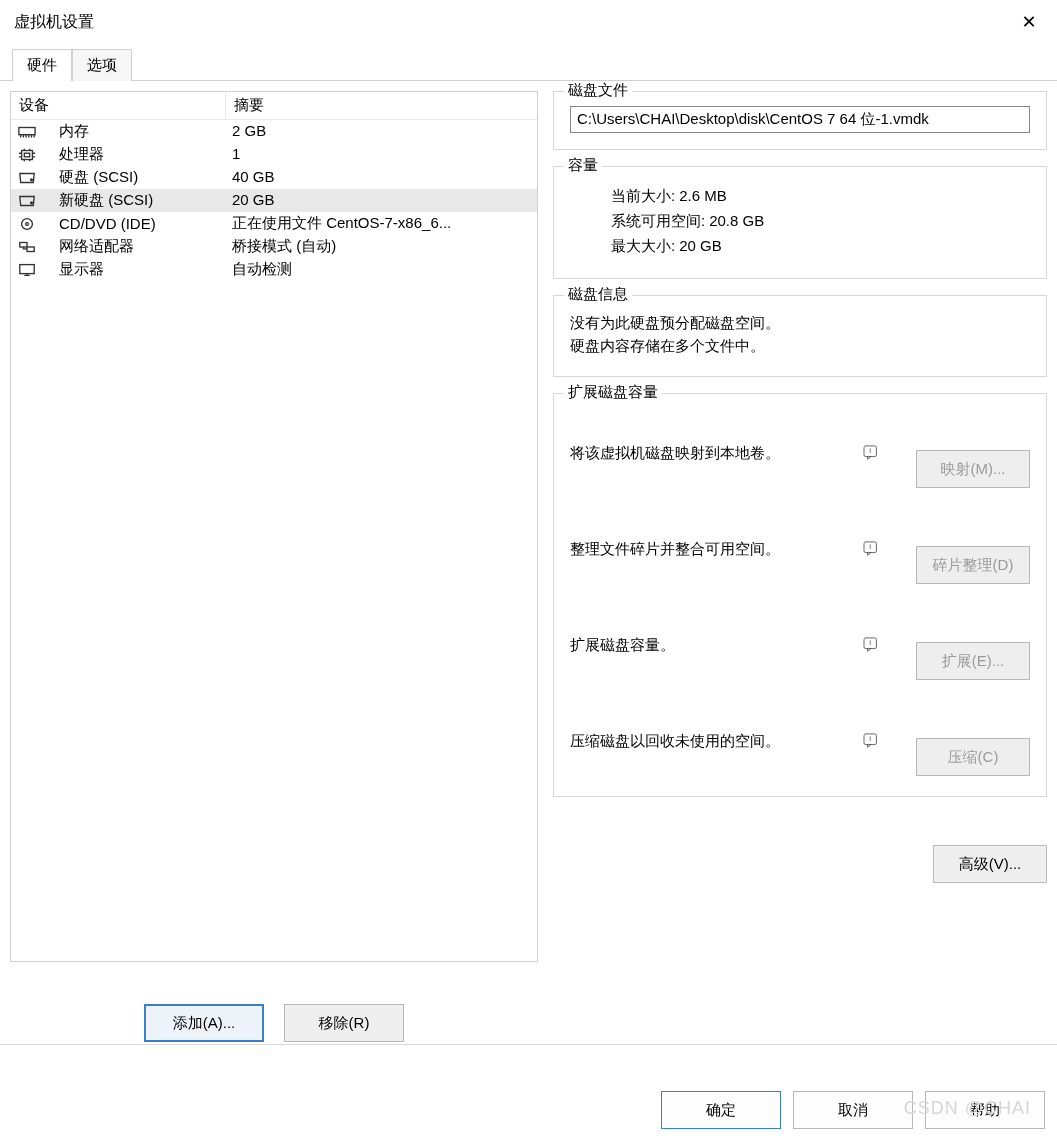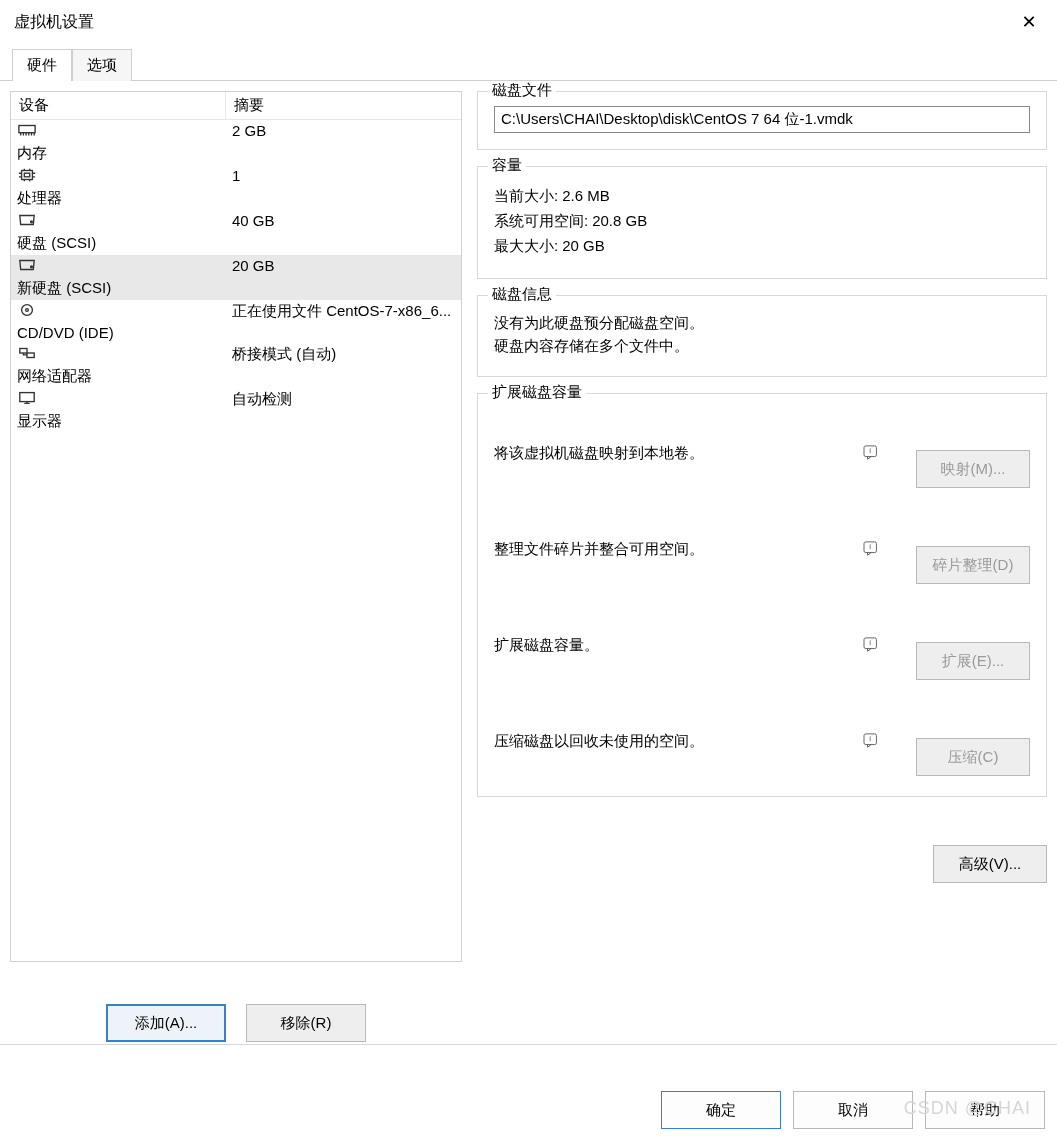--- a/index.html
+++ b/index.html
@@ -48,21 +48,21 @@
       cursor: pointer;
       font-size: 15px;
     }
     .tab.active { background: #fff; }
     .content {
       flex: 1;
       display: flex;
       padding: 10px 10px 0 10px;
       gap: 15px;
     }
-    .left-col { width: 452px; display: flex; flex-direction: column; }
+    .left-col { width: 528px; display: flex; flex-direction: column; }
     .right-col { flex: 1; display: flex; flex-direction: column; gap: 16px; }
     .device-list {
       border: 1px solid #d0d0d0;
       flex: 1;
       overflow: hidden;
     }
     .device-header {
       display: flex;
       border-bottom: 1px solid #e8e8e8;
       font-size: 15px;
@@ -72,22 +72,22 @@
     .device-row {
       display: flex;
       cursor: pointer;
       font-size: 15px;
     }
     .device-row.selected { background: #e8e8e8; }
     .device-row .col-device {
       width: 215px;
       padding: 2px 4px 2px 6px;
       display: flex;
-      gap: 6px;
-      flex-direction: column;
+      align-items: center;
+      gap: 22px;
     }
     .device-row .col-summary { flex: 1; padding: 2px 6px; white-space: nowrap; overflow: hidden; text-overflow: ellipsis; }
     .icon { width: 20px; height: 16px; flex-shrink: 0; display:flex; align-items:center; justify-content:center; }
     .icon svg { width: 18px; height: 14px; stroke: #333; fill: none; stroke-width: 1.5; }
     .fieldset {
       border: 1px solid #d8d8d8;
       padding: 14px 16px 16px 16px;
       position: relative;
     }
     .fieldset .legend {
@@ -99,21 +99,21 @@
       font-size: 15px;
     }
     .disk-path-input {
       width: 100%;
       border: 1px solid #888;
       padding: 4px 6px;
       font-size: 15px;
       background: #fff;
     }
     .kv-line { display: flex; margin: 6px 0; font-size: 15px; }
-    .kv-line .k { margin-right: 4px; }
+    .kv-line .k { margin-right: 4px; margin-left: 41px; }
     .info-line { margin: 4px 0; font-size: 15px; }
     .util-row {
       display: flex;
       align-items: center;
       margin: 10px 0 26px 0;
       gap: 23px;
     }
     .util-row:last-child { margin-bottom: 4px; }
     .util-label { flex: 1; font-size: 15px; }
     .hint-icon {

